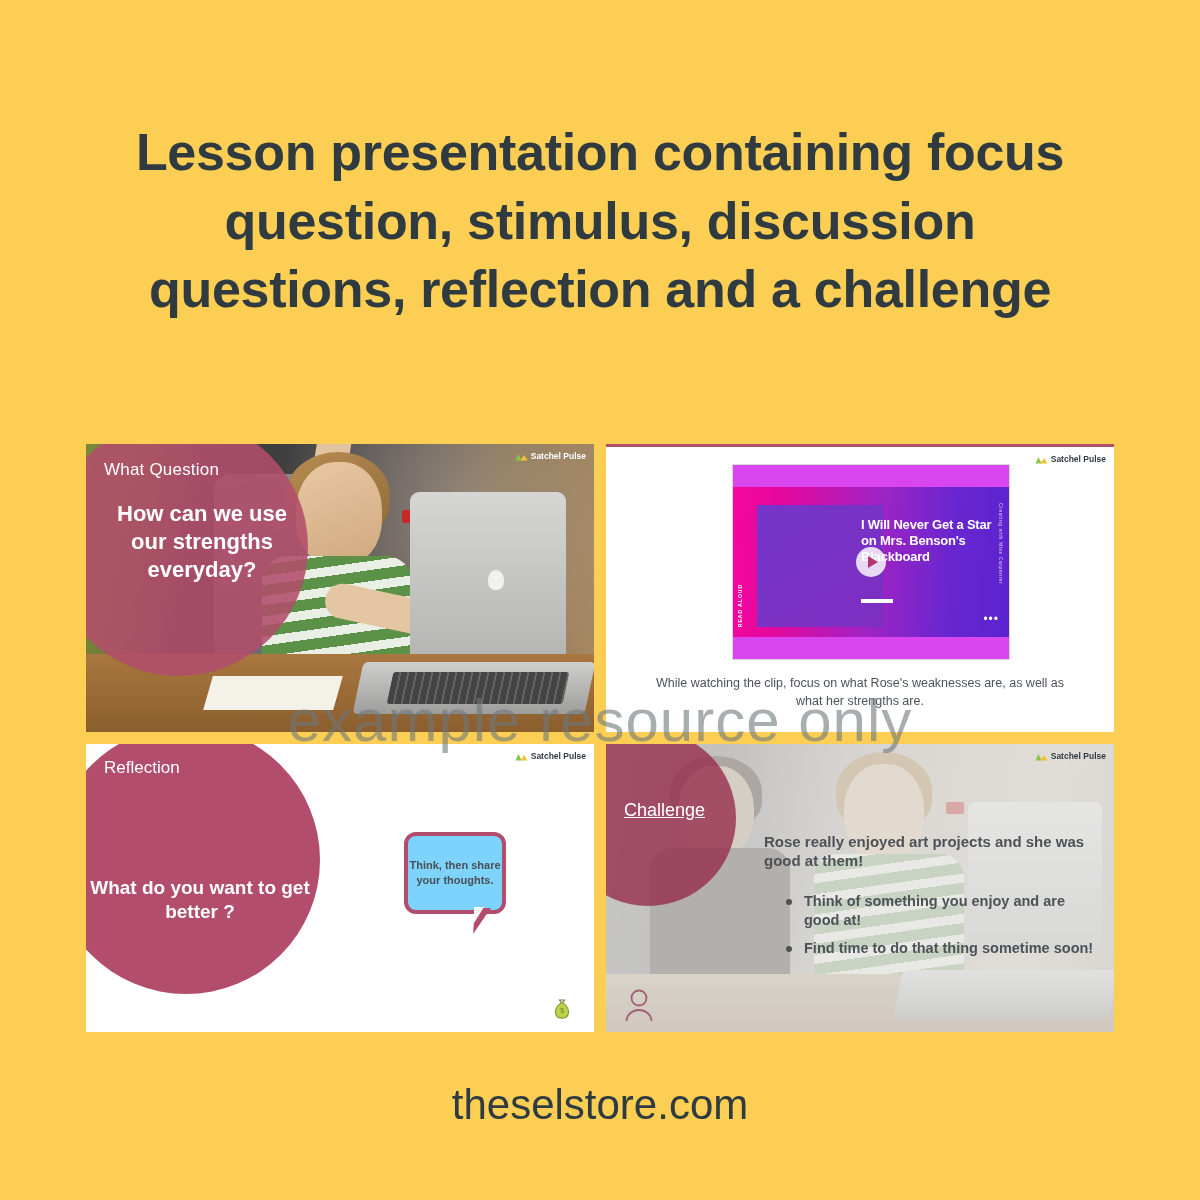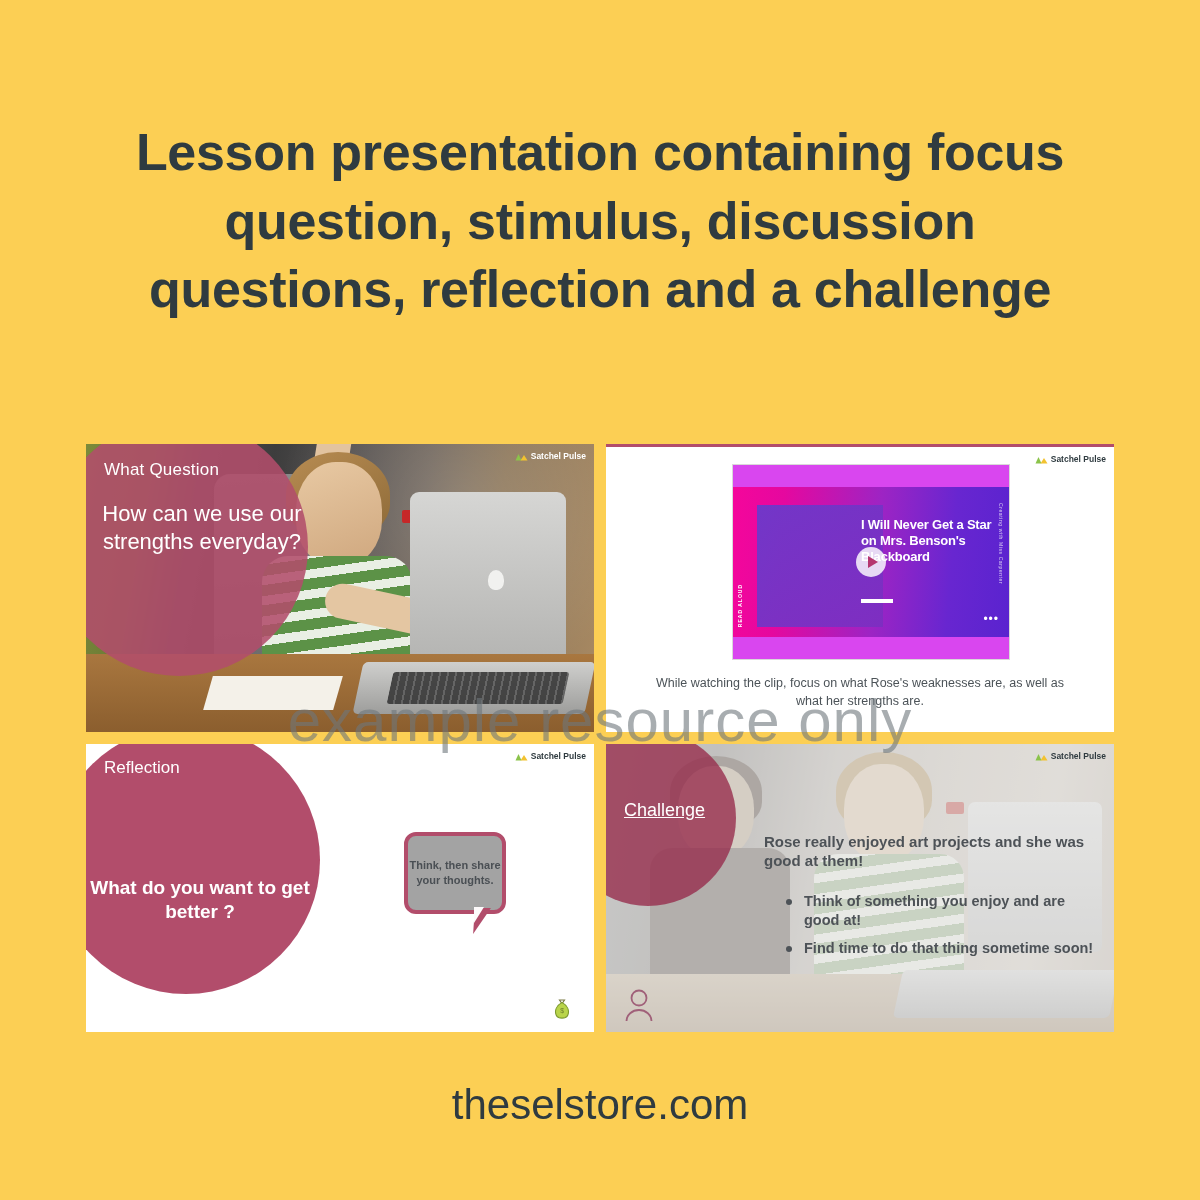--- a/index.html
+++ b/index.html
@@ -151,21 +151,21 @@
   .s1 .kicker {
     position: absolute; left: 18px; top: 16px;
     font-size: 17px; color: #ffffff; font-weight: 400;
     letter-spacing: .2px;
     z-index: 3;
   }
   .s1 .qtext {
     position: absolute; left: 16px; top: 56px;
     width: 200px;
     text-align: center;
-    font-size: 22px; line-height: 1.28; font-weight: 400; color: #fff;
+    font-size: 22px; line-height: 1.28; font-weight: 700; color: #fff;
     z-index: 3;
   }
 
   
   .s2 { background:#fff; border-top: 3px solid #b24d6b; }
   .video-wrap {
     position: absolute;
     left: 126px; top: 17px;
     width: 278px; height: 196px;
     background: #d946ef;
@@ -247,21 +247,21 @@
   }
   .s3 .rtext2 {
     position: absolute; left: 2px; top: 132px; width: 224px;
     text-align: center; font-size: 19px; line-height: 1.26;
     font-weight: 700; color: #fff; z-index: 3;
   }
   .bubble {
     position: absolute; left: 318px; top: 88px;
     width: 102px; height: 82px;
     border: 4px solid #b24d6b; border-radius: 12px;
-    background: #a3a3a3;
+    background: #7dd3fc;
     display: flex; align-items: center; justify-content: center;
     text-align: center;
     font-size: 11px; line-height: 1.32; font-weight: 700; color: #4a4f54;
   }
   .bubble:after {
     content:""; position: absolute; right: 12px; bottom: -24px;
     width: 0; height: 0;
     border-left: 16px solid #b24d6b;
     border-bottom: 26px solid transparent;
     transform: skewX(-4deg);

